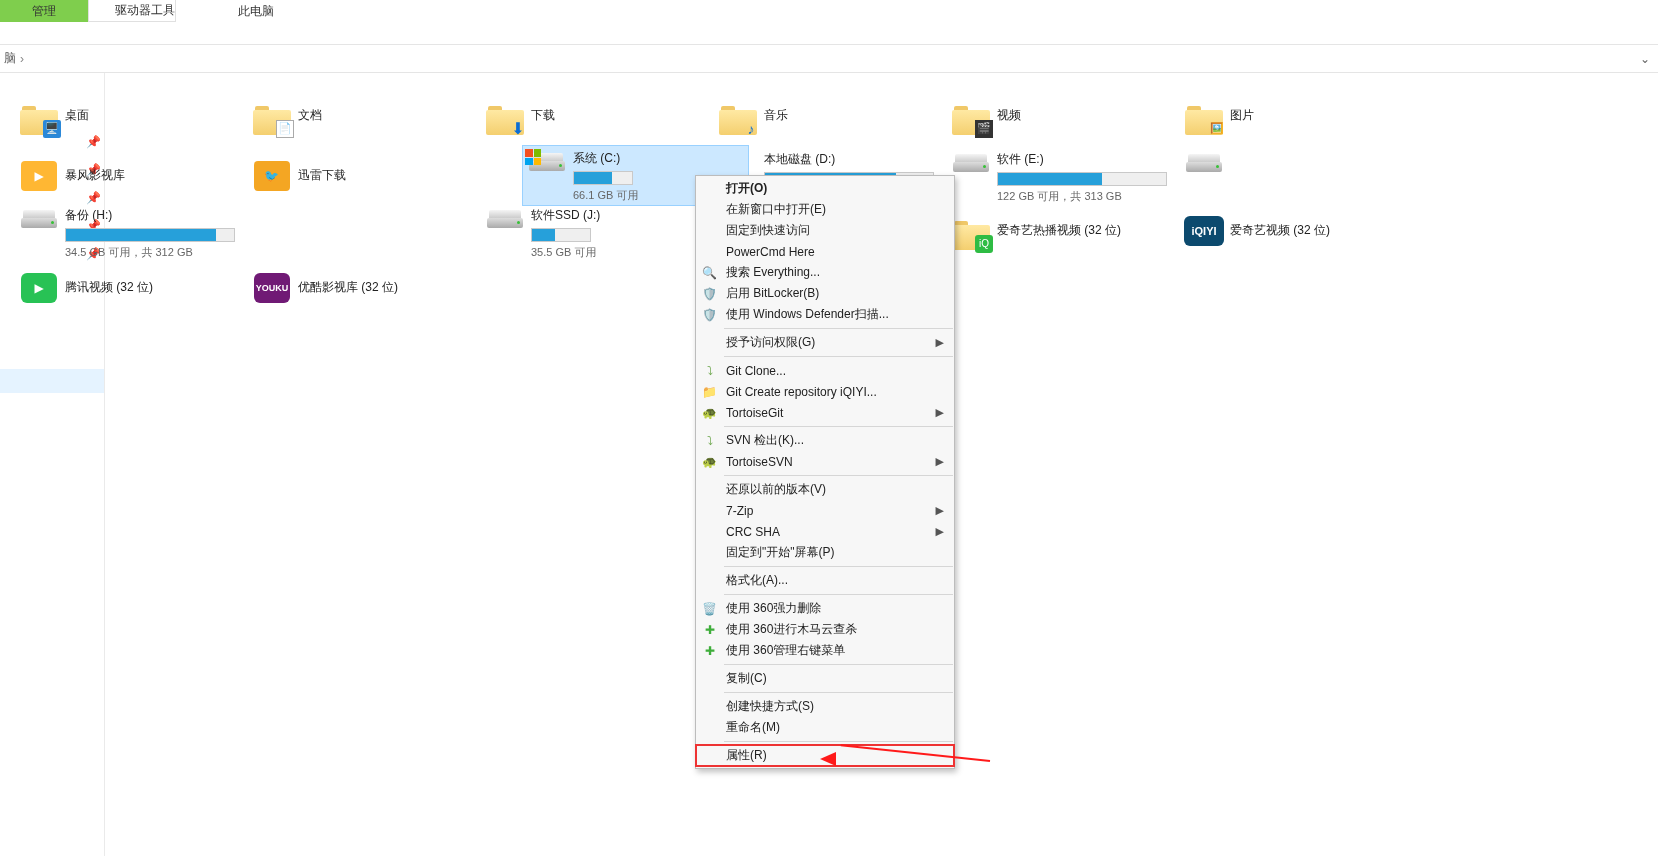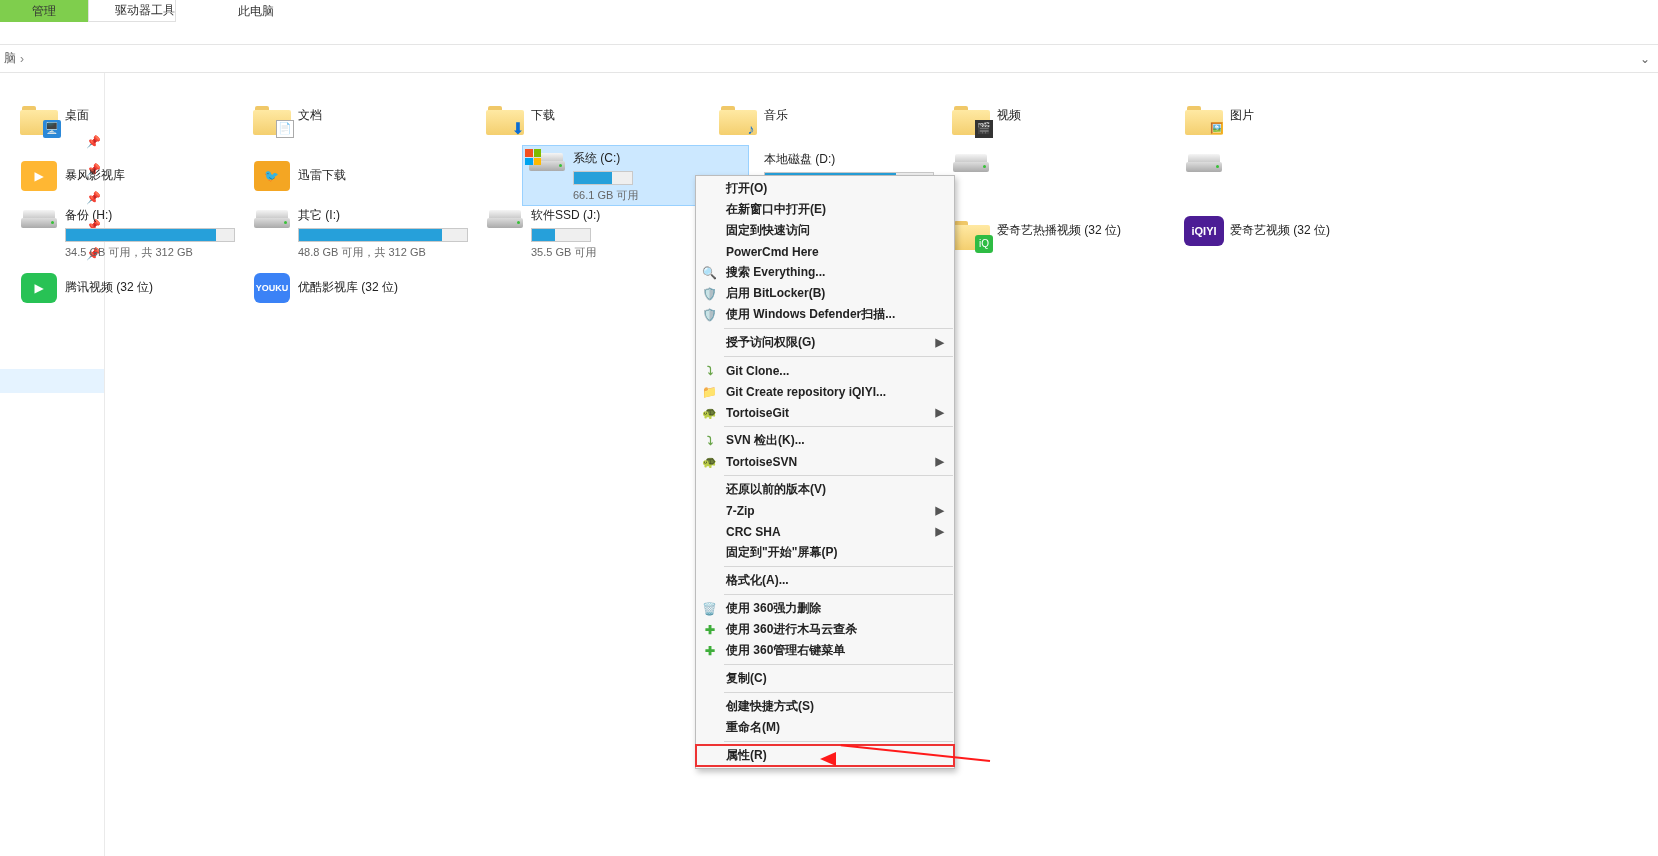--- a/index.html
+++ b/index.html
@@ -43,21 +43,21 @@
 
   .drive-ic{width:36px;height:10px;background:linear-gradient(#ddd,#aaa);border-radius:2px;position:relative;}
   .drive-ic::after{content:"";position:absolute;left:2px;top:-8px;width:32px;height:8px;background:linear-gradient(#f5f5f5,#ccc);border-radius:2px 2px 0 0;}
   .drive-ic .led{position:absolute;right:3px;top:3px;width:3px;height:3px;background:#38c138;border-radius:50%;}
   .winflag{width:16px;height:16px;display:grid;grid-template-columns:1fr 1fr;grid-template-rows:1fr 1fr;gap:1px;}
   .winflag span:nth-child(1){background:#f25022;} .winflag span:nth-child(2){background:#7fba00;}
   .winflag span:nth-child(3){background:#00a4ef;} .winflag span:nth-child(4){background:#ffb900;}
 
   
   .ctx { position:absolute; left:695px; top:175px; width:260px; background:#f7f7f7; border:1px solid #bcbcbc; box-shadow:2px 3px 6px rgba(0,0,0,.25); padding:2px 0;}
-  .ctx .row { height:21px; display:flex; align-items:center; padding:0 26px 0 30px; font-size:12px; color:#222; position:relative;font-weight:bold;}
+  .ctx .row { height:21px; display:flex; align-items:center; padding:0 26px 0 30px; font-size:12px; color:#222; position:relative;}
   .ctx .row .ricon{ position:absolute; left:6px; width:16px; height:16px; display:flex; align-items:center; justify-content:center; font-size:12px;}
   .ctx .row .rarrow{ position:absolute; right:10px; font-size:11px; color:#555;}
   .ctx .row.bold { font-weight:bold;}
   .ctx .sep { height:1px; background:#d6d6d6; margin:3px 1px 3px 28px;}
   .ctx .row.highlight{ outline:2px solid #e33; outline-offset:-1px;}
 
   
   .redarrow{position:absolute; left:820px; top:748px; width:170px; height:22px;}
   .redarrow .shaft{position:absolute; right:0; top:12px; width:150px; height:2px; background:#ff1a1a; transform-origin:right center; transform:rotate(6deg);}
   .redarrow .head{position:absolute; left:0; top:4px; width:0; height:0; border-right:16px solid #ff1a1a; border-top:7px solid transparent; border-bottom:7px solid transparent;}
@@ -190,20 +190,27 @@
           </div>
     <div class="sub" style="text-align:right;width:170px;">300 GB</div>
   </div>
 </div>
 <div class="drive" style="left:947px; top:76px;">
   <div class="dic">
           <div class="drive-ic">
             <span class="led"></span>
           </div>
         </div>
+  <div class="dtxt">
+    <div class="dtitle">软件 (E:)</div>
+    <div class="bar">
+            <div class="bar-fill" style="width:62%;"></div>
+          </div>
+    <div class="sub">122 GB 可用，共 313 GB</div>
+  </div>
 </div>
 <div class="drive" style="left:1180px; top:76px;">
   <div class="dic">
           <div class="drive-ic">
             <span class="led"></span>
           </div>
         </div>
 </div>
 
 <div class="drive" style="left:15px; top:132px;">
@@ -213,34 +220,20 @@
           </div>
         </div>
   <div class="dtxt">
     <div class="dtitle">备份 (H:)</div>
     <div class="bar">
             <div class="bar-fill" style="width:89%;"></div>
           </div>
     <div class="sub">34.5 GB 可用，共 312 GB</div>
   </div>
 </div>
-<div class="drive" style="left:248px; top:132px;">
-  <div class="dic">
-          <div class="drive-ic">
-            <span class="led"></span>
-          </div>
-        </div>
-  <div class="dtxt">
-    <div class="dtitle">其它 (I:)</div>
-    <div class="bar">
-            <div class="bar-fill" style="width:85%;"></div>
-          </div>
-    <div class="sub">48.8 GB 可用，共 312 GB</div>
-  </div>
-</div>
 <div class="drive" style="left:481px; top:132px; width:210px;">
   <div class="dic">
           <div class="drive-ic">
             <span class="led"></span>
           </div>
         </div>
   <div class="dtxt">
     <div class="dtitle">软件SSD (J:)</div>
     <div class="bar" style="width:60px;">
             <div class="bar-fill" style="width:40%;"></div>
@@ -251,34 +244,34 @@
 
 <div class="item" style="left:947px; top:135px;">
   <div class="ic">
           <div class="folder-ic"></div>
           <span class="folder-badge" style="background:#2fbc44;border-radius:3px;color:#fff;font-size:10px;">iQ</span>
         </div>
   <div class="txt">爱奇艺热播视频 (32 位)</div>
 </div>
 <div class="item" style="left:1180px; top:135px;">
   <div class="ic">
-          <div style="width:52px;height:30px;background:#4c1d95;border-radius:6px;display:flex;align-items:center;justify-content:center;color:#fff;font-size:11px;font-weight:bold;">iQIYI</div>
+          <div style="width:52px;height:30px;background:#0c4a6e;border-radius:6px;display:flex;align-items:center;justify-content:center;color:#fff;font-size:11px;font-weight:bold;">iQIYI</div>
         </div>
   <div class="txt">爱奇艺视频 (32 位)</div>
 </div>
 
 <div class="item" style="left:15px; top:192px;">
   <div class="ic">
           <div style="width:36px;height:30px;background:#28c255;border-radius:6px;display:flex;align-items:center;justify-content:center;color:#fff;">▶</div>
         </div>
   <div class="txt">腾讯视频 (32 位)</div>
 </div>
 <div class="item" style="left:248px; top:192px;">
   <div class="ic">
-          <div style="width:36px;height:30px;background:#3b82f6;border-radius:6px;display:flex;align-items:center;justify-content:center;color:#fff;font-size:9px;font-weight:bold;">YOUKU</div>
+          <div style="width:36px;height:30px;background:#701a75;border-radius:6px;display:flex;align-items:center;justify-content:center;color:#fff;font-size:9px;font-weight:bold;">YOUKU</div>
         </div>
   <div class="txt">优酷影视库 (32 位)</div>
 </div>
 
 </div>
 </div>
 
 <div class="ctx">
   <div class="row bold">
       <span>打开(O)</span>

